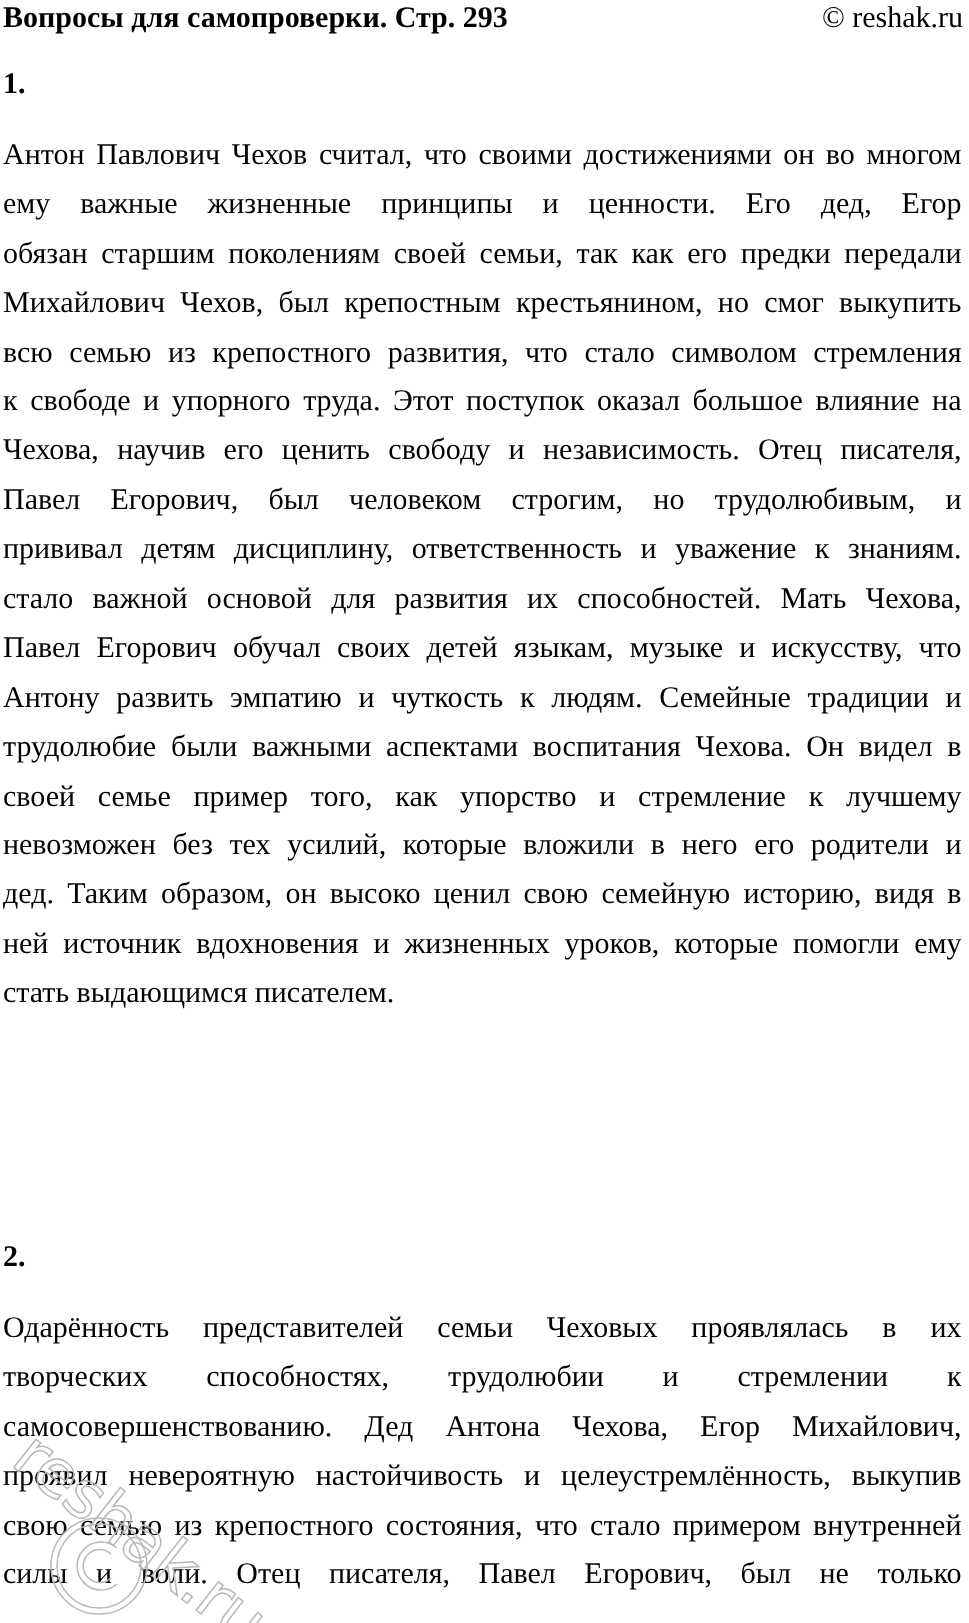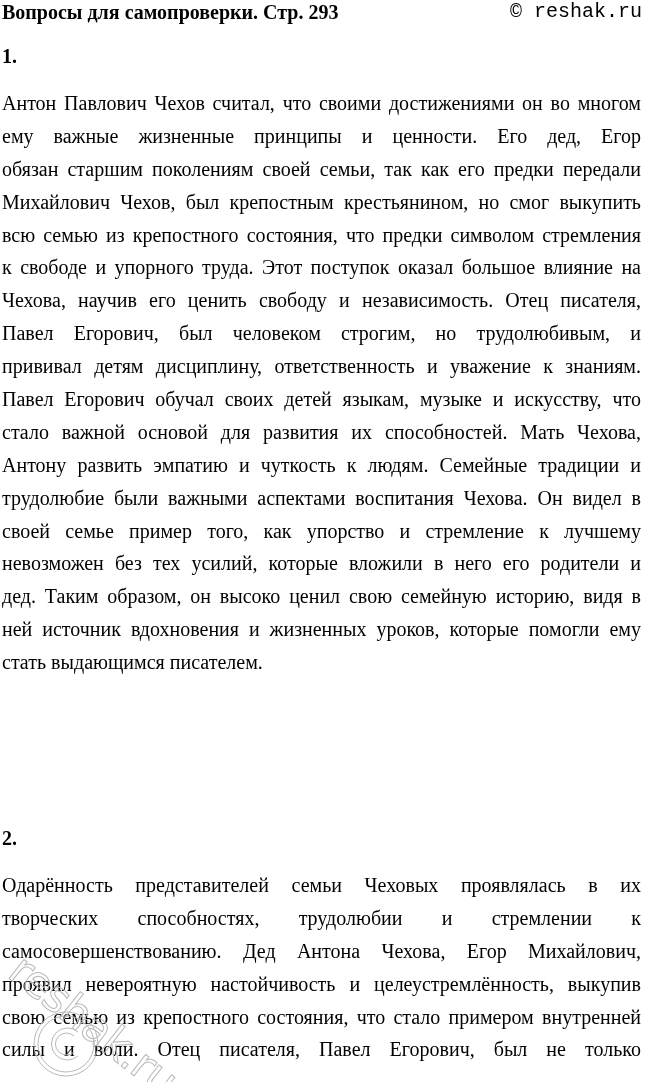--- a/index.html
+++ b/index.html
@@ -35,21 +35,20 @@
       left: 0;
       top: 0;
       font-weight: bold;
       white-space: nowrap;
     }
     .header-copyright {
       position: absolute;
       right: 0;
       top: 0;
       white-space: nowrap;
-      font-family: Liberation Mono, monospace;
     }
     .q-heading {
       position: absolute;
       left: 2px;
       font-size: 20px;
       font-weight: bold;
       line-height: 24px;
     }
     .para {
       position: absolute;
@@ -88,27 +87,27 @@
     <span class="header-copyright">© reshak.ru</span>
   </div>
 
   <div class="q-heading" style="top:44px;">1.</div>
 
   <div class="para" style="top:87px;">
     <span class="line">Антон Павлович Чехов считал, что своими достижениями он во многом</span>
     <span class="line">ему важные жизненные принципы и ценности. Его дед, Егор</span>
     <span class="line">обязан старшим поколениям своей семьи, так как его предки передали</span>
     <span class="line">Михайлович Чехов, был крепостным крестьянином, но смог выкупить</span>
-    <span class="line">всю семью из крепостного состояния, что предки символом стремления</span>
+    <span class="line">всю семью из крепостного развития, что стало символом стремления</span>
     <span class="line">к свободе и упорного труда. Этот поступок оказал большое влияние на</span>
     <span class="line">Чехова, научив его ценить свободу и независимость. Отец писателя,</span>
     <span class="line">Павел Егорович, был человеком строгим, но трудолюбивым, и</span>
     <span class="line">прививал детям дисциплину, ответственность и уважение к знаниям.</span>
+    <span class="line">стало важной основой для развития их способностей. Мать Чехова,</span>
     <span class="line">Павел Егорович обучал своих детей языкам, музыке и искусству, что</span>
-    <span class="line">стало важной основой для развития их способностей. Мать Чехова,</span>
     <span class="line">Антону развить эмпатию и чуткость к людям. Семейные традиции и</span>
     <span class="line">трудолюбие были важными аспектами воспитания Чехова. Он видел в</span>
     <span class="line">своей семье пример того, как упорство и стремление к лучшему</span>
     <span class="line">невозможен без тех усилий, которые вложили в него его родители и</span>
     <span class="line">дед. Таким образом, он высоко ценил свою семейную историю, видя в</span>
     <span class="line">ней источник вдохновения и жизненных уроков, которые помогли ему</span>
     <span class="line last">стать выдающимся писателем.</span>
   </div>
 
   <div class="q-heading" style="top:826px;">2.</div>

